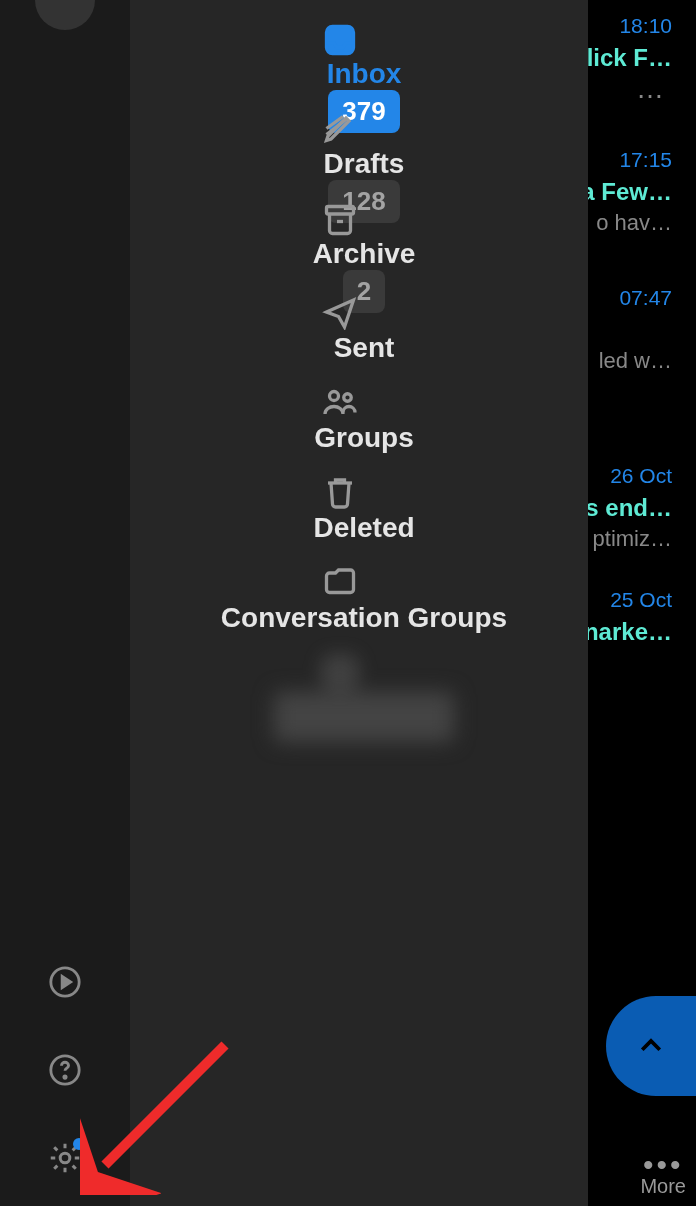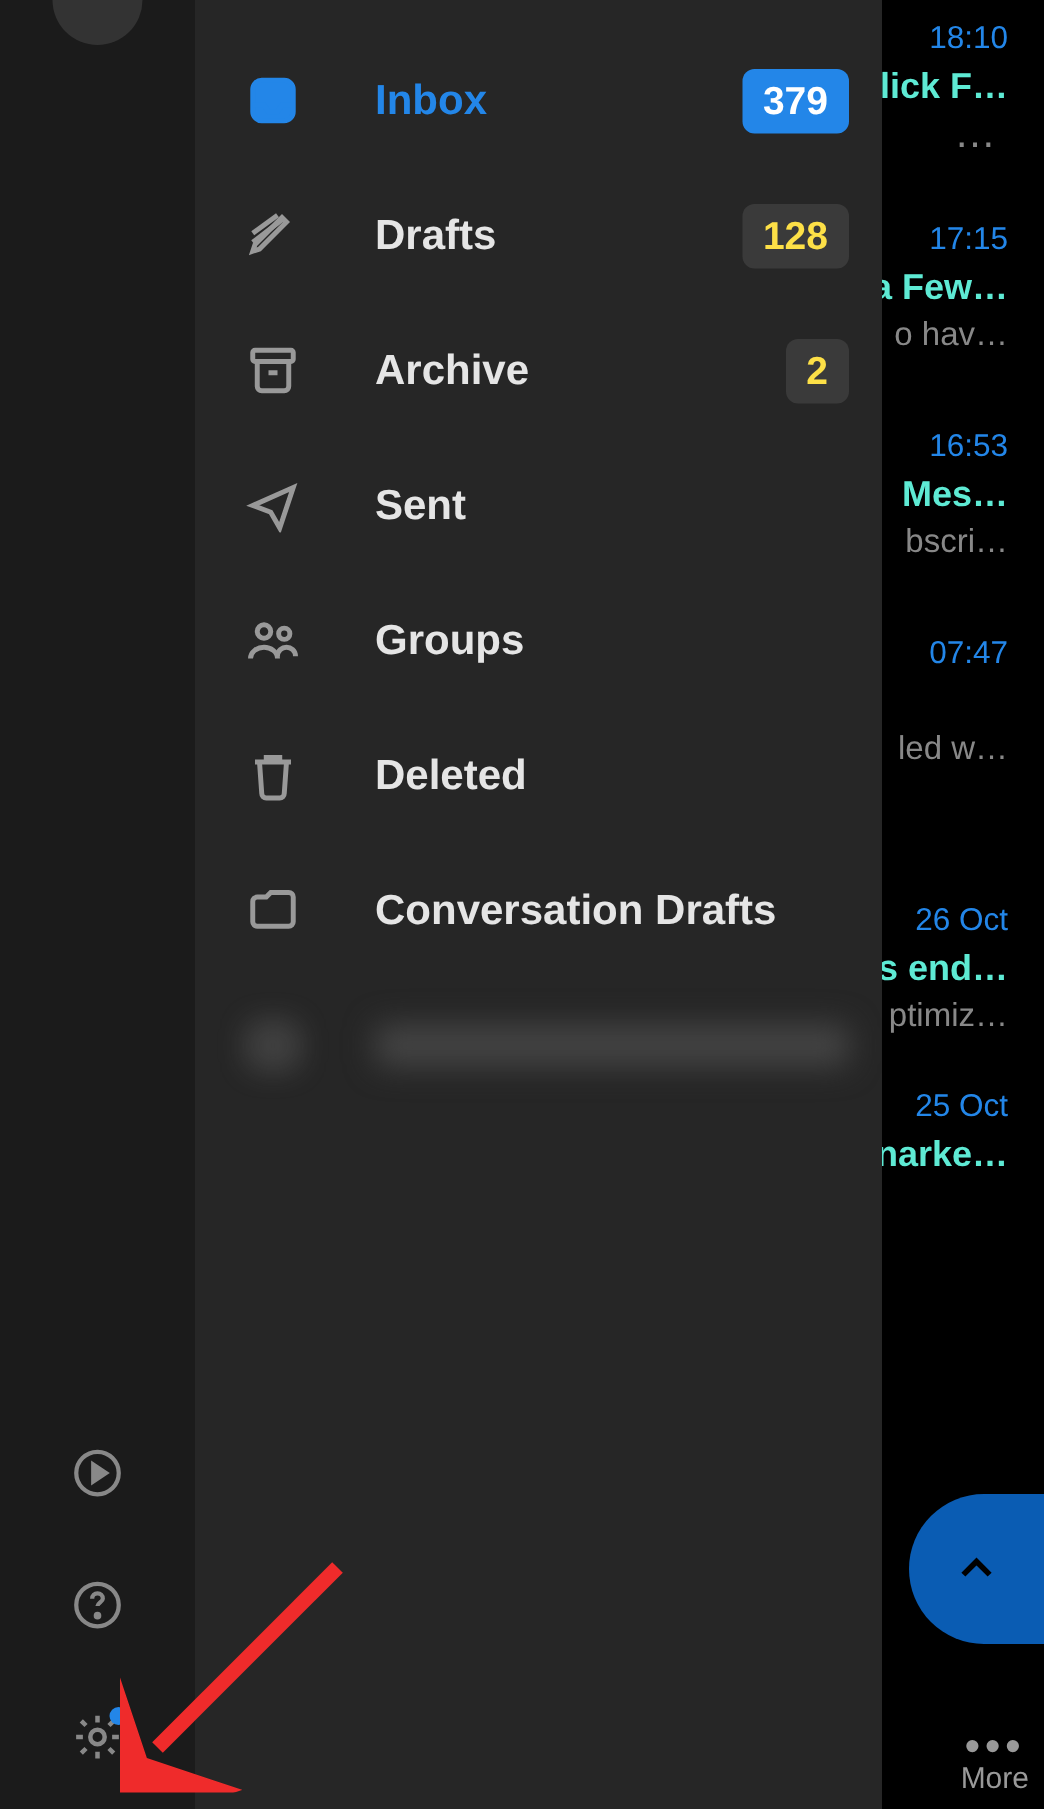--- a/index.html
+++ b/index.html
@@ -67,39 +67,40 @@
       background: #262626;
       z-index: 3;
       padding-top: 22px;
     }
     .folder {
       display: flex;
       align-items: center;
       height: 90px;
       padding: 0 22px 0 32px;
       cursor: pointer;
+      flex-direction: column;
     }
     .folder-icon {
       width: 40px; height: 40px;
       display: flex;
       align-items: center; justify-content: center;
       margin-right: 48px;
     }
     .folder-icon svg { stroke: #999; fill: none; stroke-width: 2.2; }
     .folder.active .folder-icon svg { stroke: #2386e8; fill: #2386e8; }
     .folder-label {
       flex: 1;
       font-size: 28px;
       font-weight: 600;
       color: #e5e5e5;
     }
     .folder.active .folder-label { color: #2386e8; }
     .folder-badge {
       background: #3a3a3a;
-      color: #fde047;
+      color: #a3a3a3;
       font-size: 26px;
       font-weight: 600;
       padding: 6px 14px;
       border-radius: 8px;
       min-width: 36px;
       text-align: center;
     }
     .folder.active .folder-badge { background: #2386e8; color: #ffffff; }
     .blurred { filter: blur(10px); }
     
@@ -142,25 +143,20 @@
   <div class="email-bg">
     <div class="email-item" style="margin-top:4px">
       <div class="email-time">18:10</div>
       <div class="email-subj">lick F…</div>
       <div class="email-dots">…</div>
     </div>
     <div class="email-item" style="margin-top:30px">
       <div class="email-time">17:15</div>
       <div class="email-subj">a Few…</div>
       <div class="email-prev">o hav…</div>
-    </div>
-    <div class="email-item" style="margin-top:30px">
-      <div class="email-time">16:53</div>
-      <div class="email-subj"> Mes…</div>
-      <div class="email-prev">bscri…</div>
     </div>
     <div class="email-item" style="margin-top:30px">
       <div class="email-time">07:47</div>
       <div class="email-subj">&nbsp;</div>
       <div class="email-prev">led w…</div>
     </div>
     <div class="email-item" style="margin-top:70px">
       <div class="email-time">26 Oct</div>
       <div class="email-subj">s end…</div>
       <div class="email-prev">ptimiz…</div>
@@ -276,21 +272,21 @@
       <span class="folder-label">Deleted</span>
     </div>
 
 
     <div class="folder">
       <span class="folder-icon">
         <svg width="36" height="36" viewBox="0 0 24 24">
             <path d="M3 8a2 2 0 0 1 2-2h4l2-2h8a2 2 0 0 1 2 2v11a2 2 0 0 1-2 2H5a2 2 0 0 1-2-2V8z"></path>
           </svg>
       </span>
-      <span class="folder-label">Conversation Drafts</span>
+      <span class="folder-label">Conversation Groups</span>
     </div>
 
     <div class="folder blurred">
       <span class="folder-icon">
         <svg width="36" height="36" viewBox="0 0 24 24">
             <rect x="4" y="5" width="16" height="14" rx="2"></rect>
           </svg>
       </span>
       <span class="folder-label" style="background:#444;border-radius:6px;height:28px;width:180px;display:inline-block"></span>
     </div>

